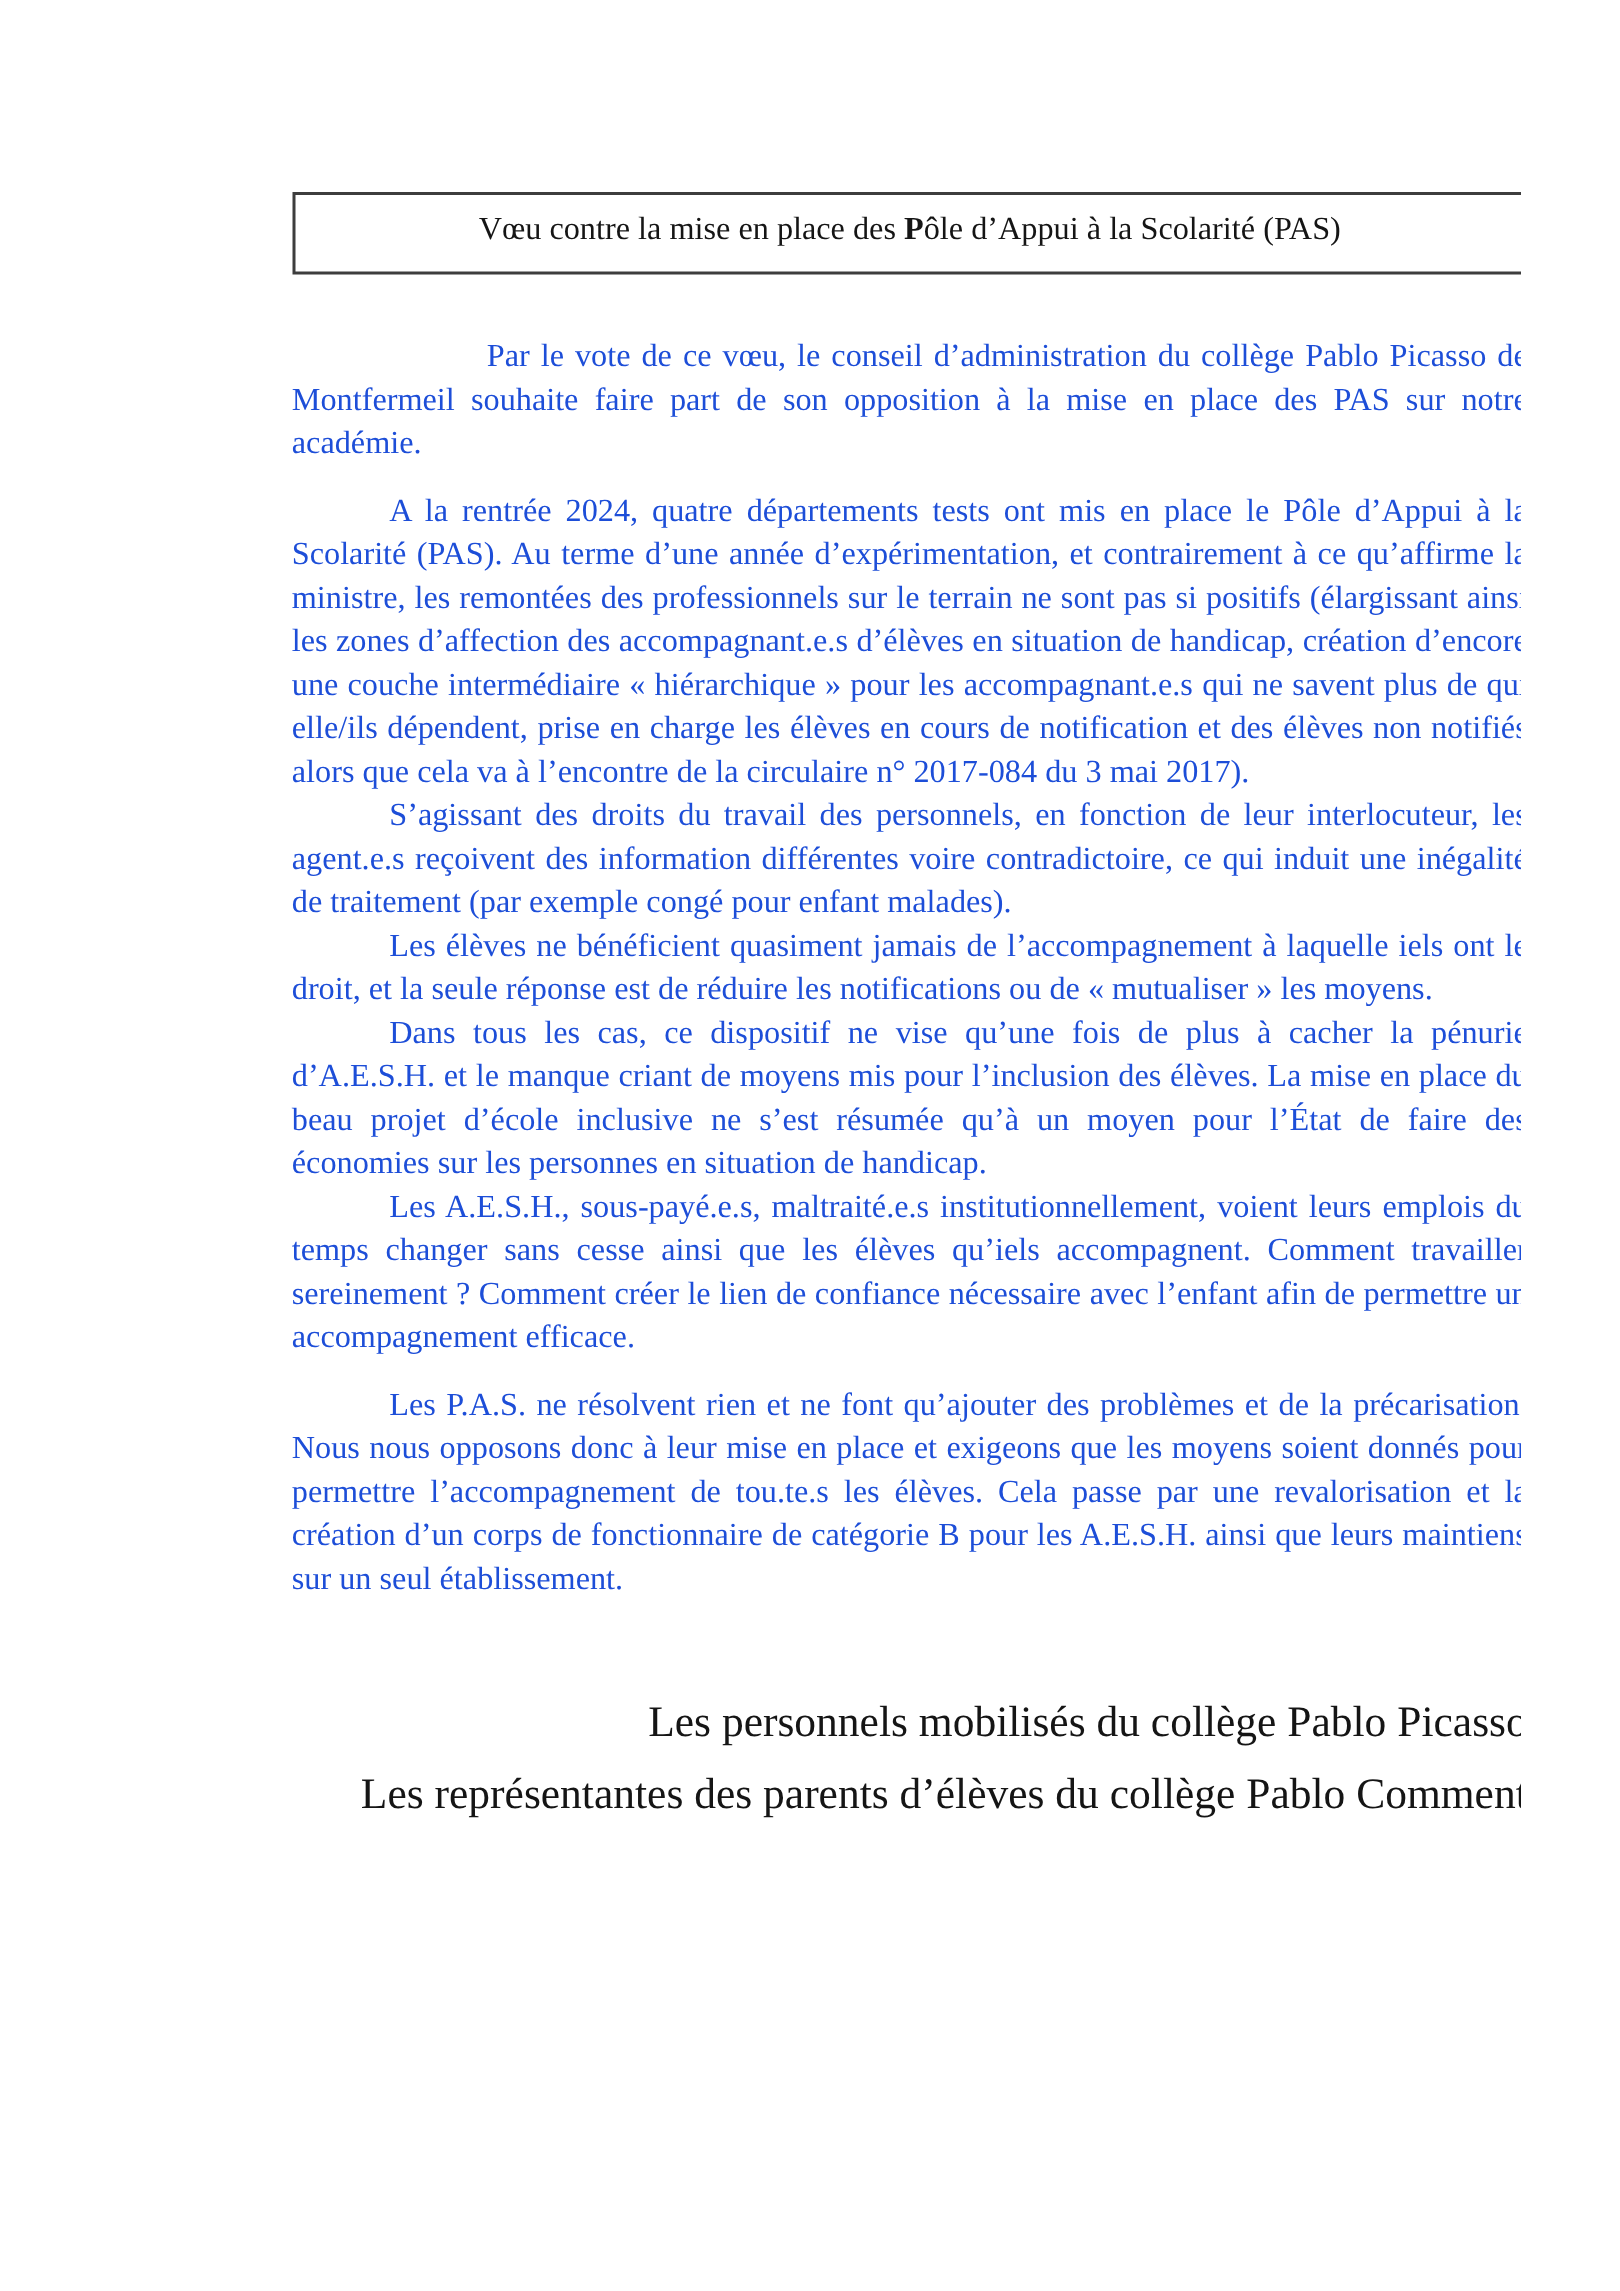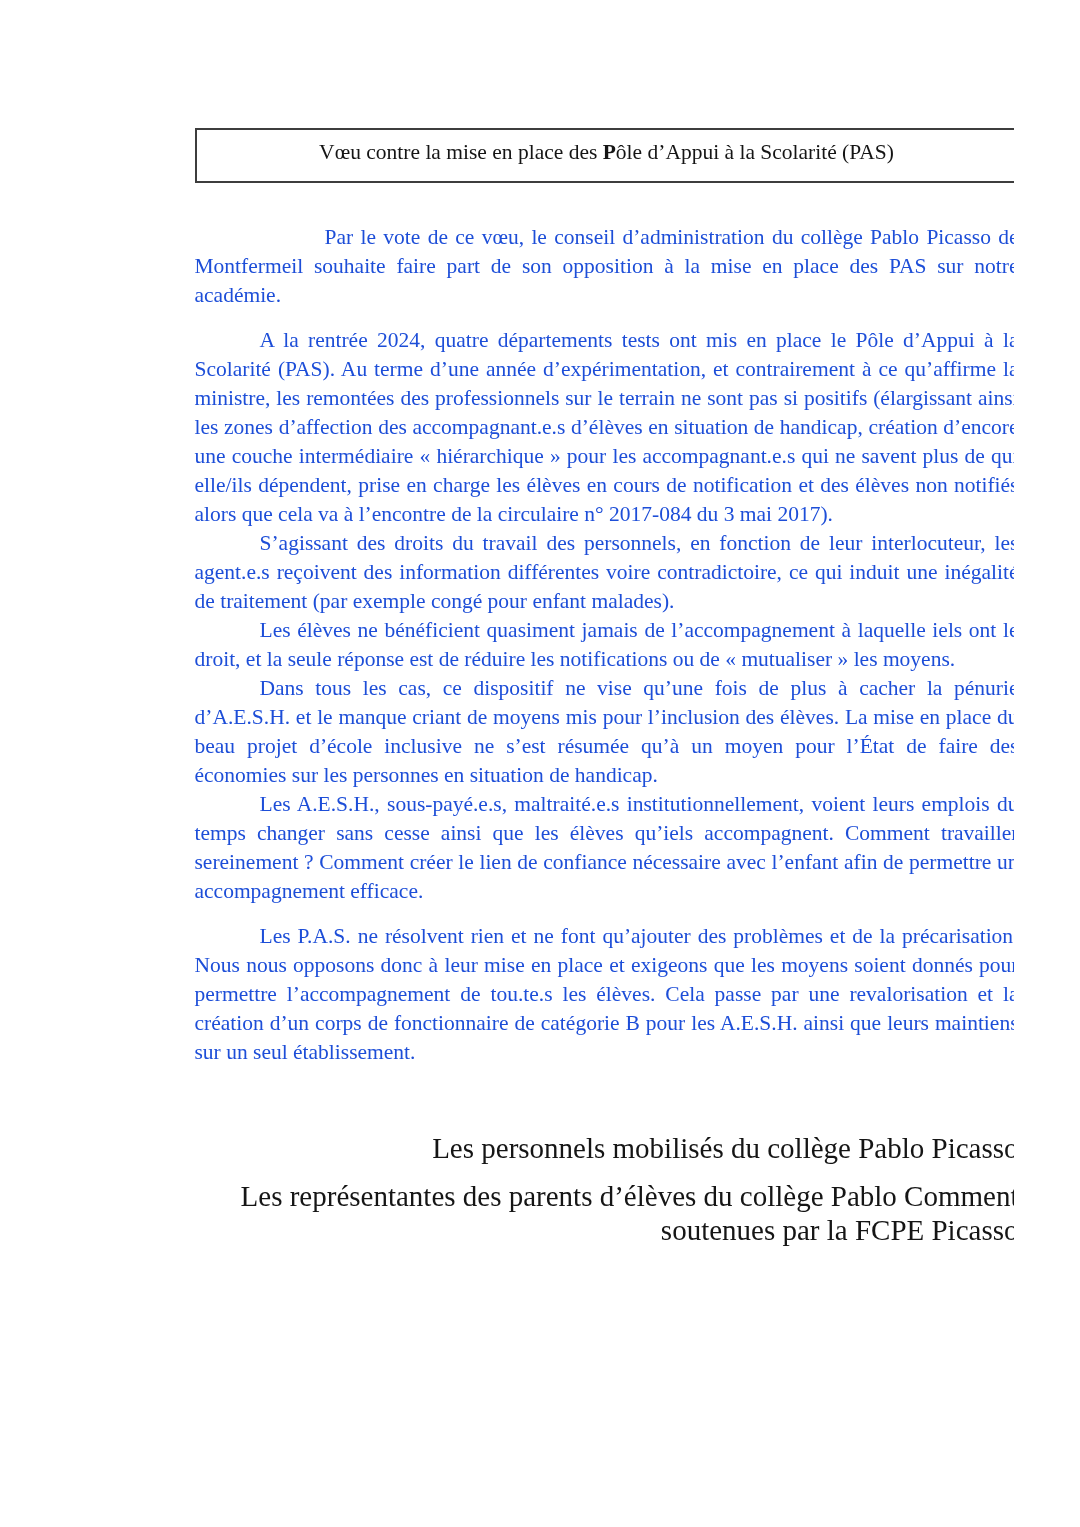--- a/index.html
+++ b/index.html
@@ -89,17 +89,16 @@
 
     <p class="body-par indent">Dans tous les cas, ce dispositif ne vise qu’une fois de plus à cacher la pénurie d’A.E.S.H. et le manque criant de moyens mis pour l’inclusion des élèves. La mise en place du beau projet d’école inclusive ne s’est résumée qu’à un moyen pour l’État de faire des économies sur les personnes en situation de handicap.</p>
 
     <p class="body-par indent">Les A.E.S.H., sous-payé.e.s, maltraité.e.s institutionnellement, voient leurs emplois du temps changer sans cesse ainsi que les élèves qu’iels accompagnent. Comment travailler sereinement ? Comment créer le lien de confiance nécessaire avec l’enfant afin de permettre un accompagnement efficace.</p>
 
     <p class="body-par indent gap-before">Les P.A.S. ne résolvent rien et ne font qu’ajouter des problèmes et de la précarisation. Nous nous opposons donc à leur mise en place et exigeons que les moyens soient donnés pour permettre l’accompagnement de tou.te.s les élèves. Cela passe par une revalorisation et la création d’un corps de fonctionnaire de catégorie B pour les A.E.S.H. ainsi que leurs maintiens sur un seul établissement.</p>
 
     <div class="signatures">
       <p>Les personnels mobilisés du collège Pablo Picasso</p>
       <p class="sig-group2">Les représentantes des parents d’élèves du collège Pablo Comment</p>
-      <p>soutenues par la FCPE Picasso</p>
     </div>
 
   </div>
 </div>
 
 </body></html>

